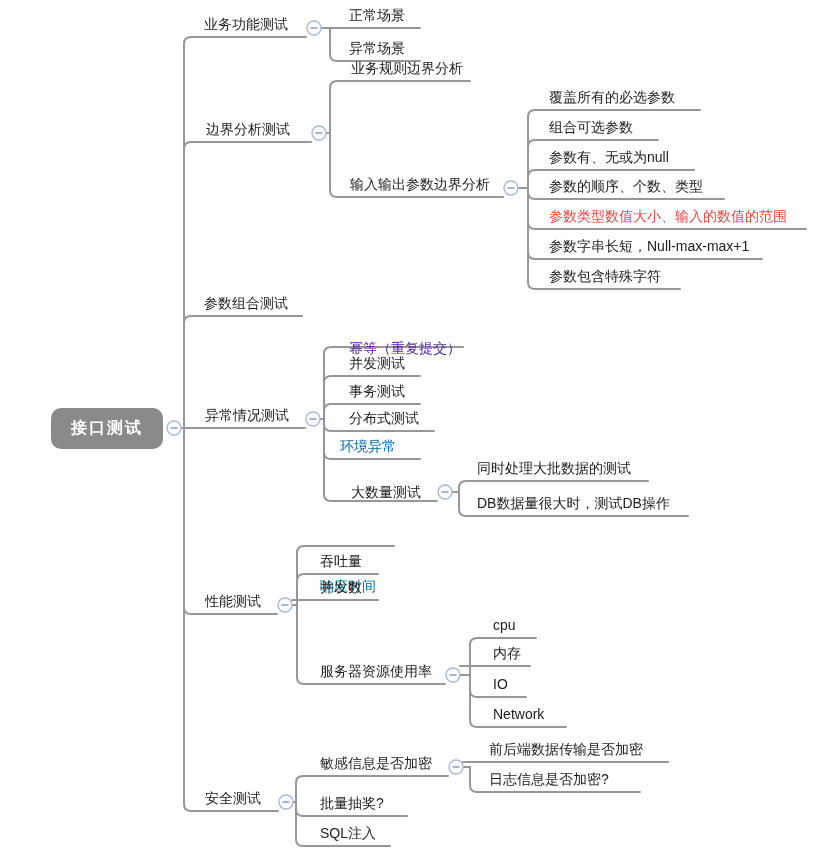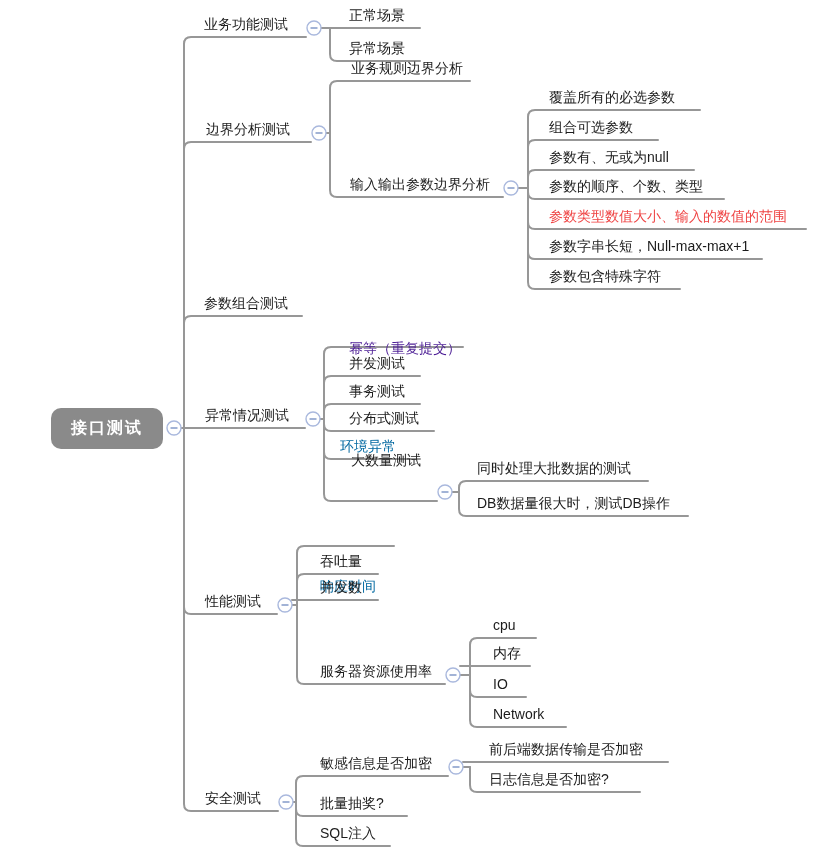--- a/index.html
+++ b/index.html
@@ -118,21 +118,21 @@
       <div class="topic" style="left: 549px; top: 208px; color: #ef4444;">参数类型数值大小、输入的数值的范围</div>
       <div class="topic" style="left: 549px; top: 238px; color: rgb(28, 28, 28);">参数字串长短，Null-max-max+1</div>
       <div class="topic" style="left: 549px; top: 268px; color: rgb(28, 28, 28);">参数包含特殊字符</div>
       <div class="topic" style="left: 204px; top: 295px; color: rgb(28, 28, 28);">参数组合测试</div>
       <div class="topic" style="left: 205px; top: 407px; color: rgb(28, 28, 28);">异常情况测试</div>
       <div class="topic" style="left: 349px; top: 330px; color: #4c1d95; margin-top: 10px;">幂等（重复提交）</div>
       <div class="topic" style="left: 349px; top: 355px; color: rgb(28, 28, 28);">并发测试</div>
       <div class="topic" style="left: 349px; top: 383px; color: rgb(28, 28, 28);">事务测试</div>
       <div class="topic" style="left: 349px; top: 410px; color: rgb(28, 28, 28);">分布式测试</div>
       <div class="topic" style="left: 340px; top: 438px; color: #0369a1;">环境异常</div>
-      <div class="topic" style="left: 351px; top: 452px; color: rgb(28, 28, 28);">大数量测试</div>
+      <div class="topic" style="left: 351px; top: 484px; color: rgb(28, 28, 28);">大数量测试</div>
       <div class="topic" style="left: 477px; top: 460px; color: rgb(28, 28, 28);">同时处理大批数据的测试</div>
       <div class="topic" style="left: 477px; top: 495px; color: rgb(28, 28, 28);">DB数据量很大时，测试DB操作</div>
       <div class="topic" style="left: 205px; top: 593px; color: rgb(28, 28, 28);">性能测试</div>
       <div class="topic" style="left: 320px; top: 549px; color: #0369a1; margin-top: 29px;">响应时间</div>
       <div class="topic" style="left: 320px; top: 553px; color: rgb(28, 28, 28);">吞吐量</div>
       <div class="topic" style="left: 320px; top: 579px; color: rgb(28, 28, 28);">并发数</div>
       <div class="topic" style="left: 320px; top: 663px; color: rgb(28, 28, 28);">服务器资源使用率</div>
       <div class="topic" style="left: 493px; top: 617px; color: rgb(28, 28, 28);">cpu</div>
       <div class="topic" style="left: 493px; top: 645px; color: rgb(28, 28, 28);">内存</div>
       <div class="topic" style="left: 493px; top: 676px; color: rgb(28, 28, 28);">IO</div>

